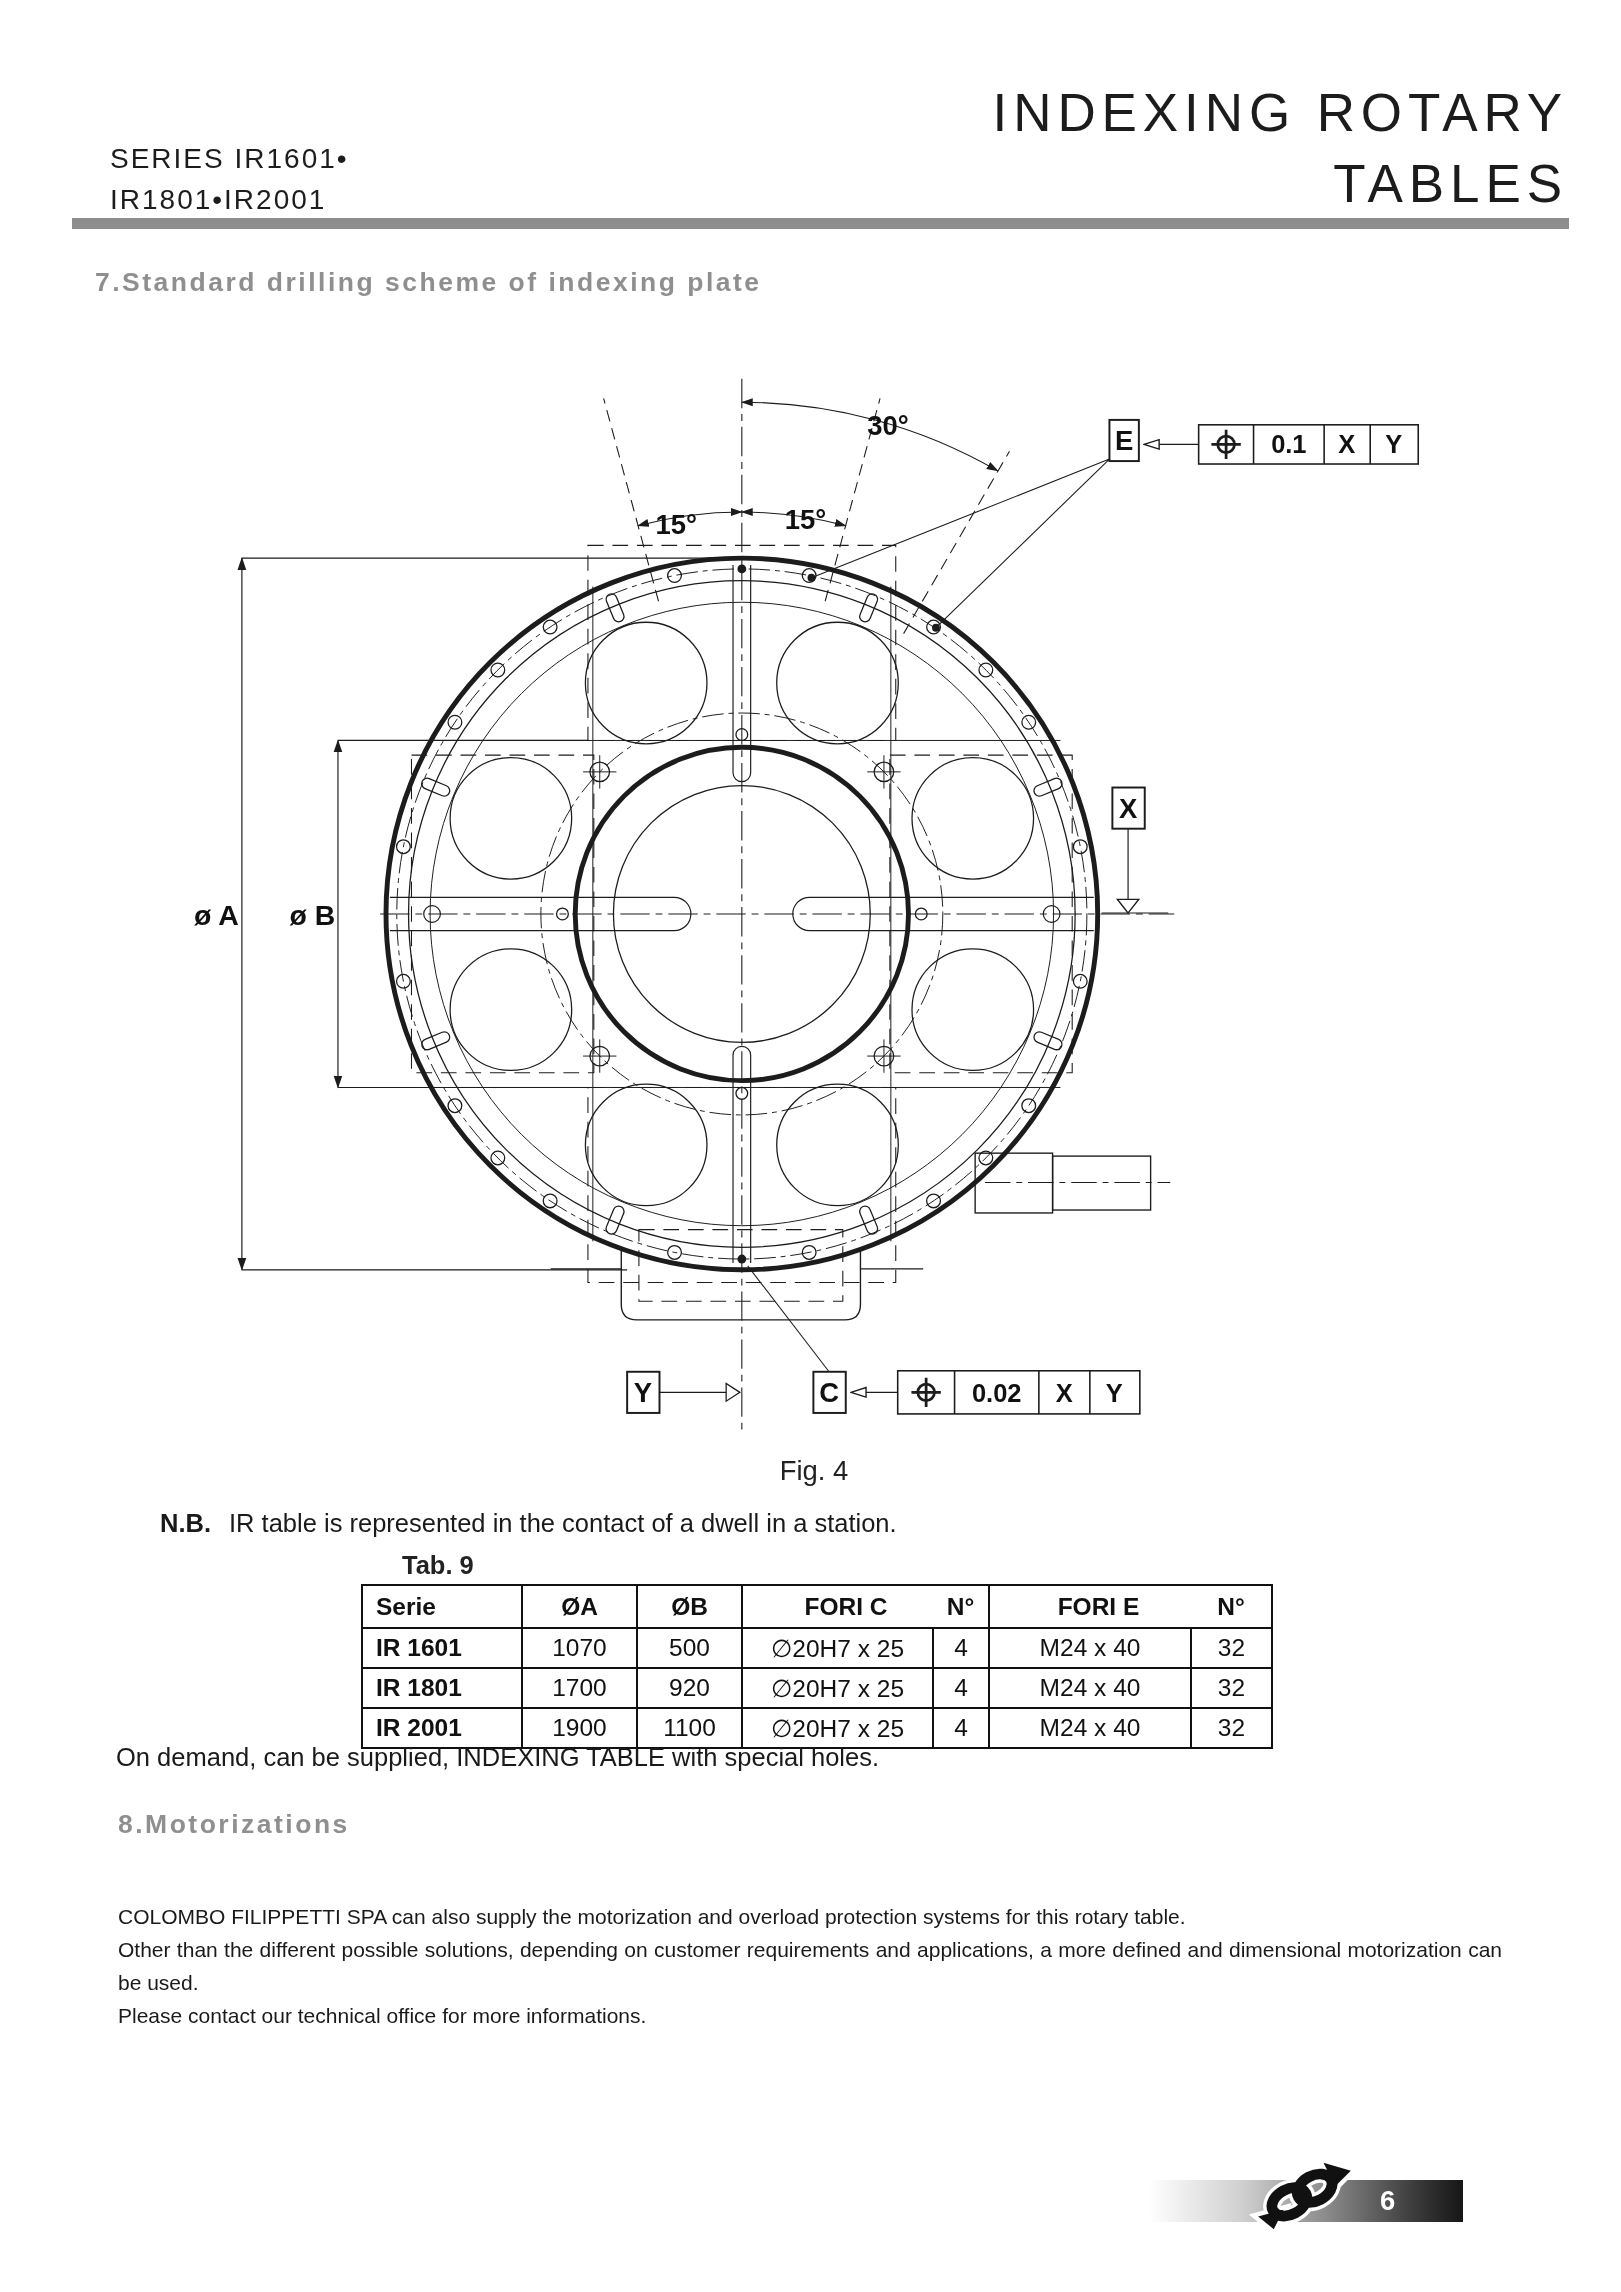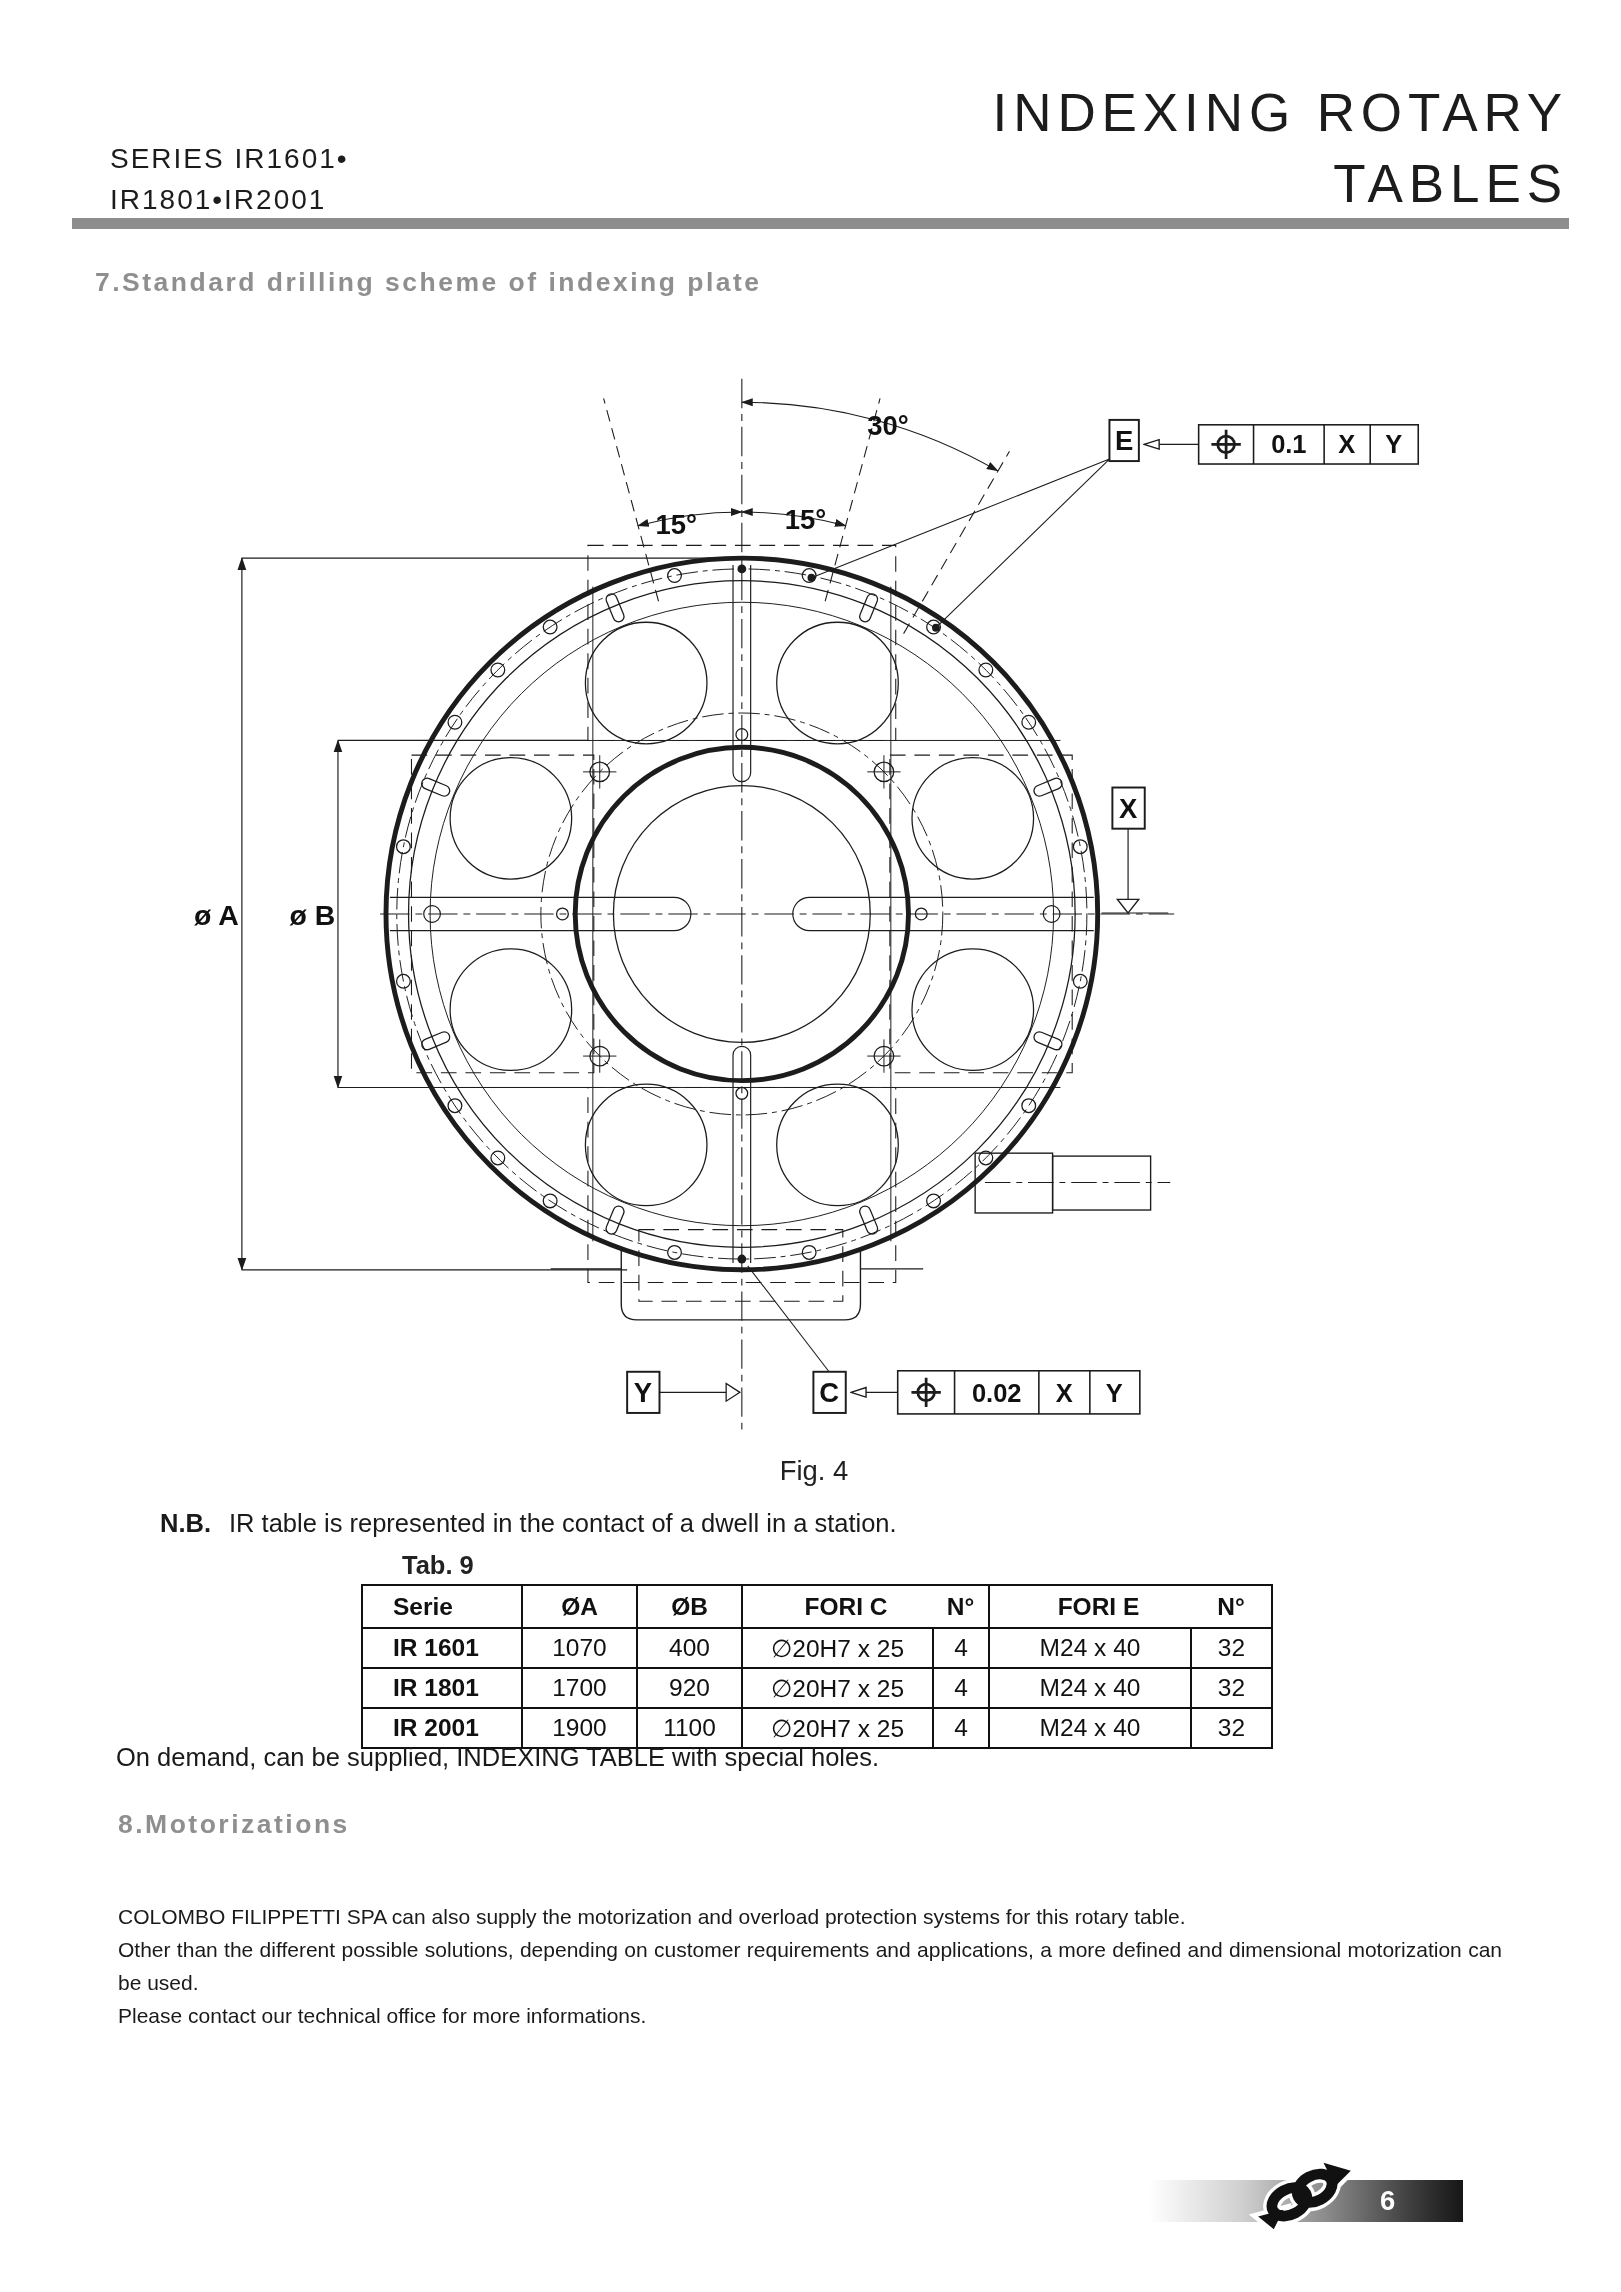--- a/index.html
+++ b/index.html
@@ -15,21 +15,21 @@
   .figcap{left:716px;top:1455px;width:196px;text-align:center;font-size:27.4px;color:#222;}
   .nb{left:160px;top:1509px;font-size:25.5px;color:#1a1a1a;white-space:nowrap;}
   .nb b{margin-right:18px;}
   .tablabel{left:402px;top:1551px;font-size:25.5px;color:#222;font-weight:bold;}
   
   table.spec{position:absolute;left:361px;top:1584px;border-collapse:collapse;table-layout:fixed;
              font-size:24.5px;color:#111;}
   table.spec th,table.spec td{border:2px solid #111;text-align:center;padding:0;height:38px;overflow:hidden;}
   table.spec tr.hdr th{height:41px;border-bottom:2.9px solid #111;font-size:24.5px;}
   table.spec{border:2.9px solid #111;}
-  table.spec .serie{ text-align:left;padding-left:30px;font-weight:bold;margin-top:8px;}
+  table.spec .serie{ text-align:left;padding-left:13px;font-weight:bold;margin-top:8px;}
   table.spec .noR{border-right:none;padding-left:16px;}
   table.spec .noL{border-left:none;}
   .ondemand{left:116px;top:1743px;font-size:25.5px;white-space:nowrap;}
   
   .bodytext{left:118px;top:1900px;width:1384px;font-size:21px;line-height:33px;text-align:justify;}
   .bodytext p{margin:0;}
   
   .footbar{left:1149px;top:2180px;width:314px;height:42px;
            background:linear-gradient(to right,#ffffff 0%,#cfcfcf 30%,#8f8f8f 55%,#3a3a3a 85%,#161616 100%);}
   .pagenum{left:1368px;top:2185px;width:39px;text-align:center;font-size:27.4px;font-weight:bold;color:#ffffff;}
@@ -261,21 +261,21 @@
       <th>ØA</th>
       <th>ØB</th>
       <th class="noR">FORI C</th>
       <th class="noL">N°</th>
       <th class="noR">FORI E</th>
       <th class="noL">N°</th>
     </tr>
     <tr>
       <td class="serie">IR 1601</td>
       <td>1070</td>
-      <td>400</td>
+      <td>500</td>
       <td>∅20H7 x 25</td>
       <td>4</td>
       <td>M24 x 40</td>
       <td>32</td>
     </tr>
     <tr>
       <td class="serie">IR 1801</td>
       <td>1700</td>
       <td>920</td>
       <td>∅20H7 x 25</td>

